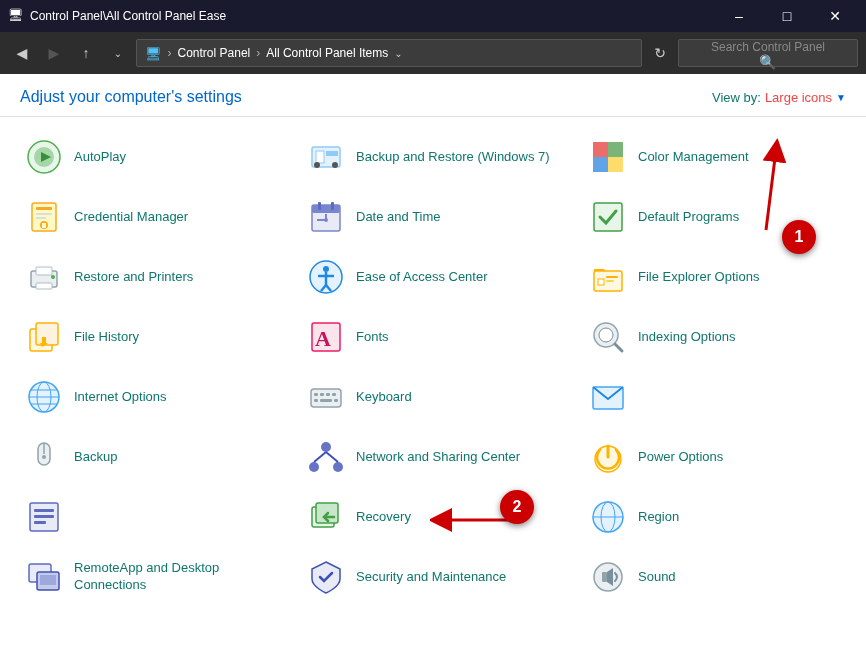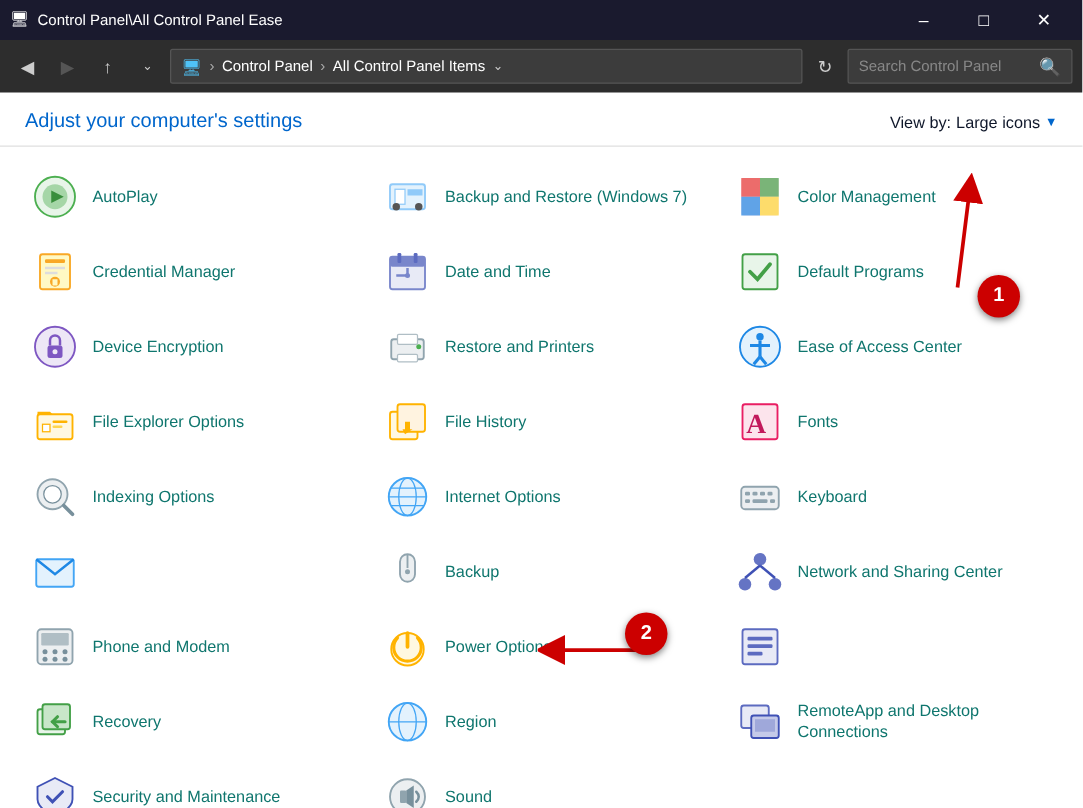--- a/index.html
+++ b/index.html
@@ -46,21 +46,21 @@
     .path-text { color: #fff; font-size: 12px; }
     .path-arrow { color: #aaa; margin: 0 4px; }
     .path-chevron { color: #ccc; margin-left: 4px; font-size: 10px; }
     .refresh-btn {
       width: 28px; height: 28px; background: transparent; border: none;
       color: #ccc; cursor: pointer; font-size: 14px; display: flex; align-items: center; justify-content: center;
     }
     .search-box {
       width: 180px; height: 28px; background: #3c3c3c; border: 1px solid #555;
       color: #fff; padding: 0 8px; font-size: 12px; border-radius: 2px;
-      display: flex; align-items: center; justify-content: space-between;
+      display: flex; align-items: center; justify-content: space-between; flex-direction: column;
     }
     .search-icon-btn { color: #aaa; font-size: 14px; cursor: pointer; }
 
     
     .content-area {
       background: #fff;
       padding: 0;
       height: calc(646px - 32px - 42px);
       overflow-y: auto;
     }
@@ -79,22 +79,22 @@
       font-weight: 400;
       text-align: center;
     }
     .view-by {
       display: flex;
       align-items: center;
       gap: 4px;
       font-size: 13px;
       color: #333;
     }
-    .view-by-label { color: #0f172a; }
-    .view-by-value { color: #0f172a; cursor: pointer; }
+    .view-by-label { color: #0f766e; }
+    .view-by-value { color: #ef4444; cursor: pointer; }
     .view-by-arrow { color: #0066cc; font-size: 10px; }
 
     
     .items-grid {
       display: grid;
       grid-template-columns: repeat(3, 1fr);
       padding: 10px 10px;
       gap: 0;
     }
     .panel-item {
@@ -251,31 +251,20 @@
             <svg width="36" height="36" viewBox="0 0 36 36">
               <rect x="4" y="4" width="28" height="28" rx="2" fill="#e8f5e9" stroke="#43a047" stroke-width="1.5"></rect>
               <path d="M10 18 L16 24 L26 12" stroke="#43a047" stroke-width="3" fill="none" stroke-linecap="round"></path>
             </svg>
           </div>
           <span class="panel-item-label">Default Programs</span>
         </div>
         <div class="panel-item">
           <div class="panel-item-icon">
             <svg width="36" height="36" viewBox="0 0 36 36">
-              <circle cx="18" cy="18" r="16" fill="#ede7f6" stroke="#7e57c2" stroke-width="1.5"></circle>
-              <rect x="12" y="17" width="12" height="10" rx="2" fill="#7e57c2"></rect>
-              <path d="M14 17 V13 a4 4 0 0 1 8 0 V17" stroke="#7e57c2" stroke-width="2" fill="none"></path>
-              <circle cx="18" cy="22" r="2" fill="#ede7f6"></circle>
-            </svg>
-          </div>
-          <span class="panel-item-label">Device Encryption</span>
-        </div>
-        <div class="panel-item">
-          <div class="panel-item-icon">
-            <svg width="36" height="36" viewBox="0 0 36 36">
               <rect x="5" y="12" width="26" height="16" rx="2" fill="#eceff1" stroke="#90a4ae" stroke-width="1.5"></rect>
               <rect x="10" y="8" width="16" height="8" rx="1" fill="#fff" stroke="#b0bec5" stroke-width="1"></rect>
               <rect x="10" y="24" width="16" height="6" rx="1" fill="#fff" stroke="#b0bec5" stroke-width="1"></rect>
               <circle cx="27" cy="18" r="2" fill="#4caf50"></circle>
             </svg>
           </div>
           <span class="panel-item-label">Restore and Printers</span>
         </div>
         <div class="panel-item">
           <div class="panel-item-icon">
@@ -384,35 +373,20 @@
               <circle cx="30" cy="28" r="5" fill="#3f51b5" opacity="0.8"></circle>
               <line x1="18" y1="13" x2="6" y2="23" stroke="#3f51b5" stroke-width="2"></line>
               <line x1="18" y1="13" x2="30" y2="23" stroke="#3f51b5" stroke-width="2"></line>
             </svg>
           </div>
           <span class="panel-item-label">Network and Sharing Center</span>
         </div>
         <div class="panel-item">
           <div class="panel-item-icon">
             <svg width="36" height="36" viewBox="0 0 36 36">
-              <rect x="4" y="4" width="28" height="28" rx="3" fill="#eceff1" stroke="#90a4ae" stroke-width="1.5"></rect>
-              <rect x="7" y="7" width="22" height="10" rx="1" fill="#b0bec5"></rect>
-              <circle cx="10" cy="22" r="2" fill="#78909c"></circle>
-              <circle cx="18" cy="22" r="2" fill="#78909c"></circle>
-              <circle cx="26" cy="22" r="2" fill="#78909c"></circle>
-              <circle cx="10" cy="28" r="2" fill="#78909c"></circle>
-              <circle cx="18" cy="28" r="2" fill="#78909c"></circle>
-              <circle cx="26" cy="28" r="2" fill="#78909c"></circle>
-            </svg>
-          </div>
-          <span class="panel-item-label">Phone and Modem</span>
-        </div>
-        <div class="panel-item">
-          <div class="panel-item-icon">
-            <svg width="36" height="36" viewBox="0 0 36 36">
               <circle cx="18" cy="20" r="13" fill="#fff8e1" stroke="#ffb300" stroke-width="1.5"></circle>
               <path d="M18 7 L18 18" stroke="#ffb300" stroke-width="3" stroke-linecap="round"></path>
               <path d="M10 11 a11 11 0 1 0 16 0" stroke="#ffb300" stroke-width="2.5" fill="none" stroke-linecap="round"></path>
             </svg>
           </div>
           <span class="panel-item-label">Power Options</span>
         </div>
         <div class="panel-item">
           <div class="panel-item-icon">
             <svg width="36" height="36" viewBox="0 0 36 36">

